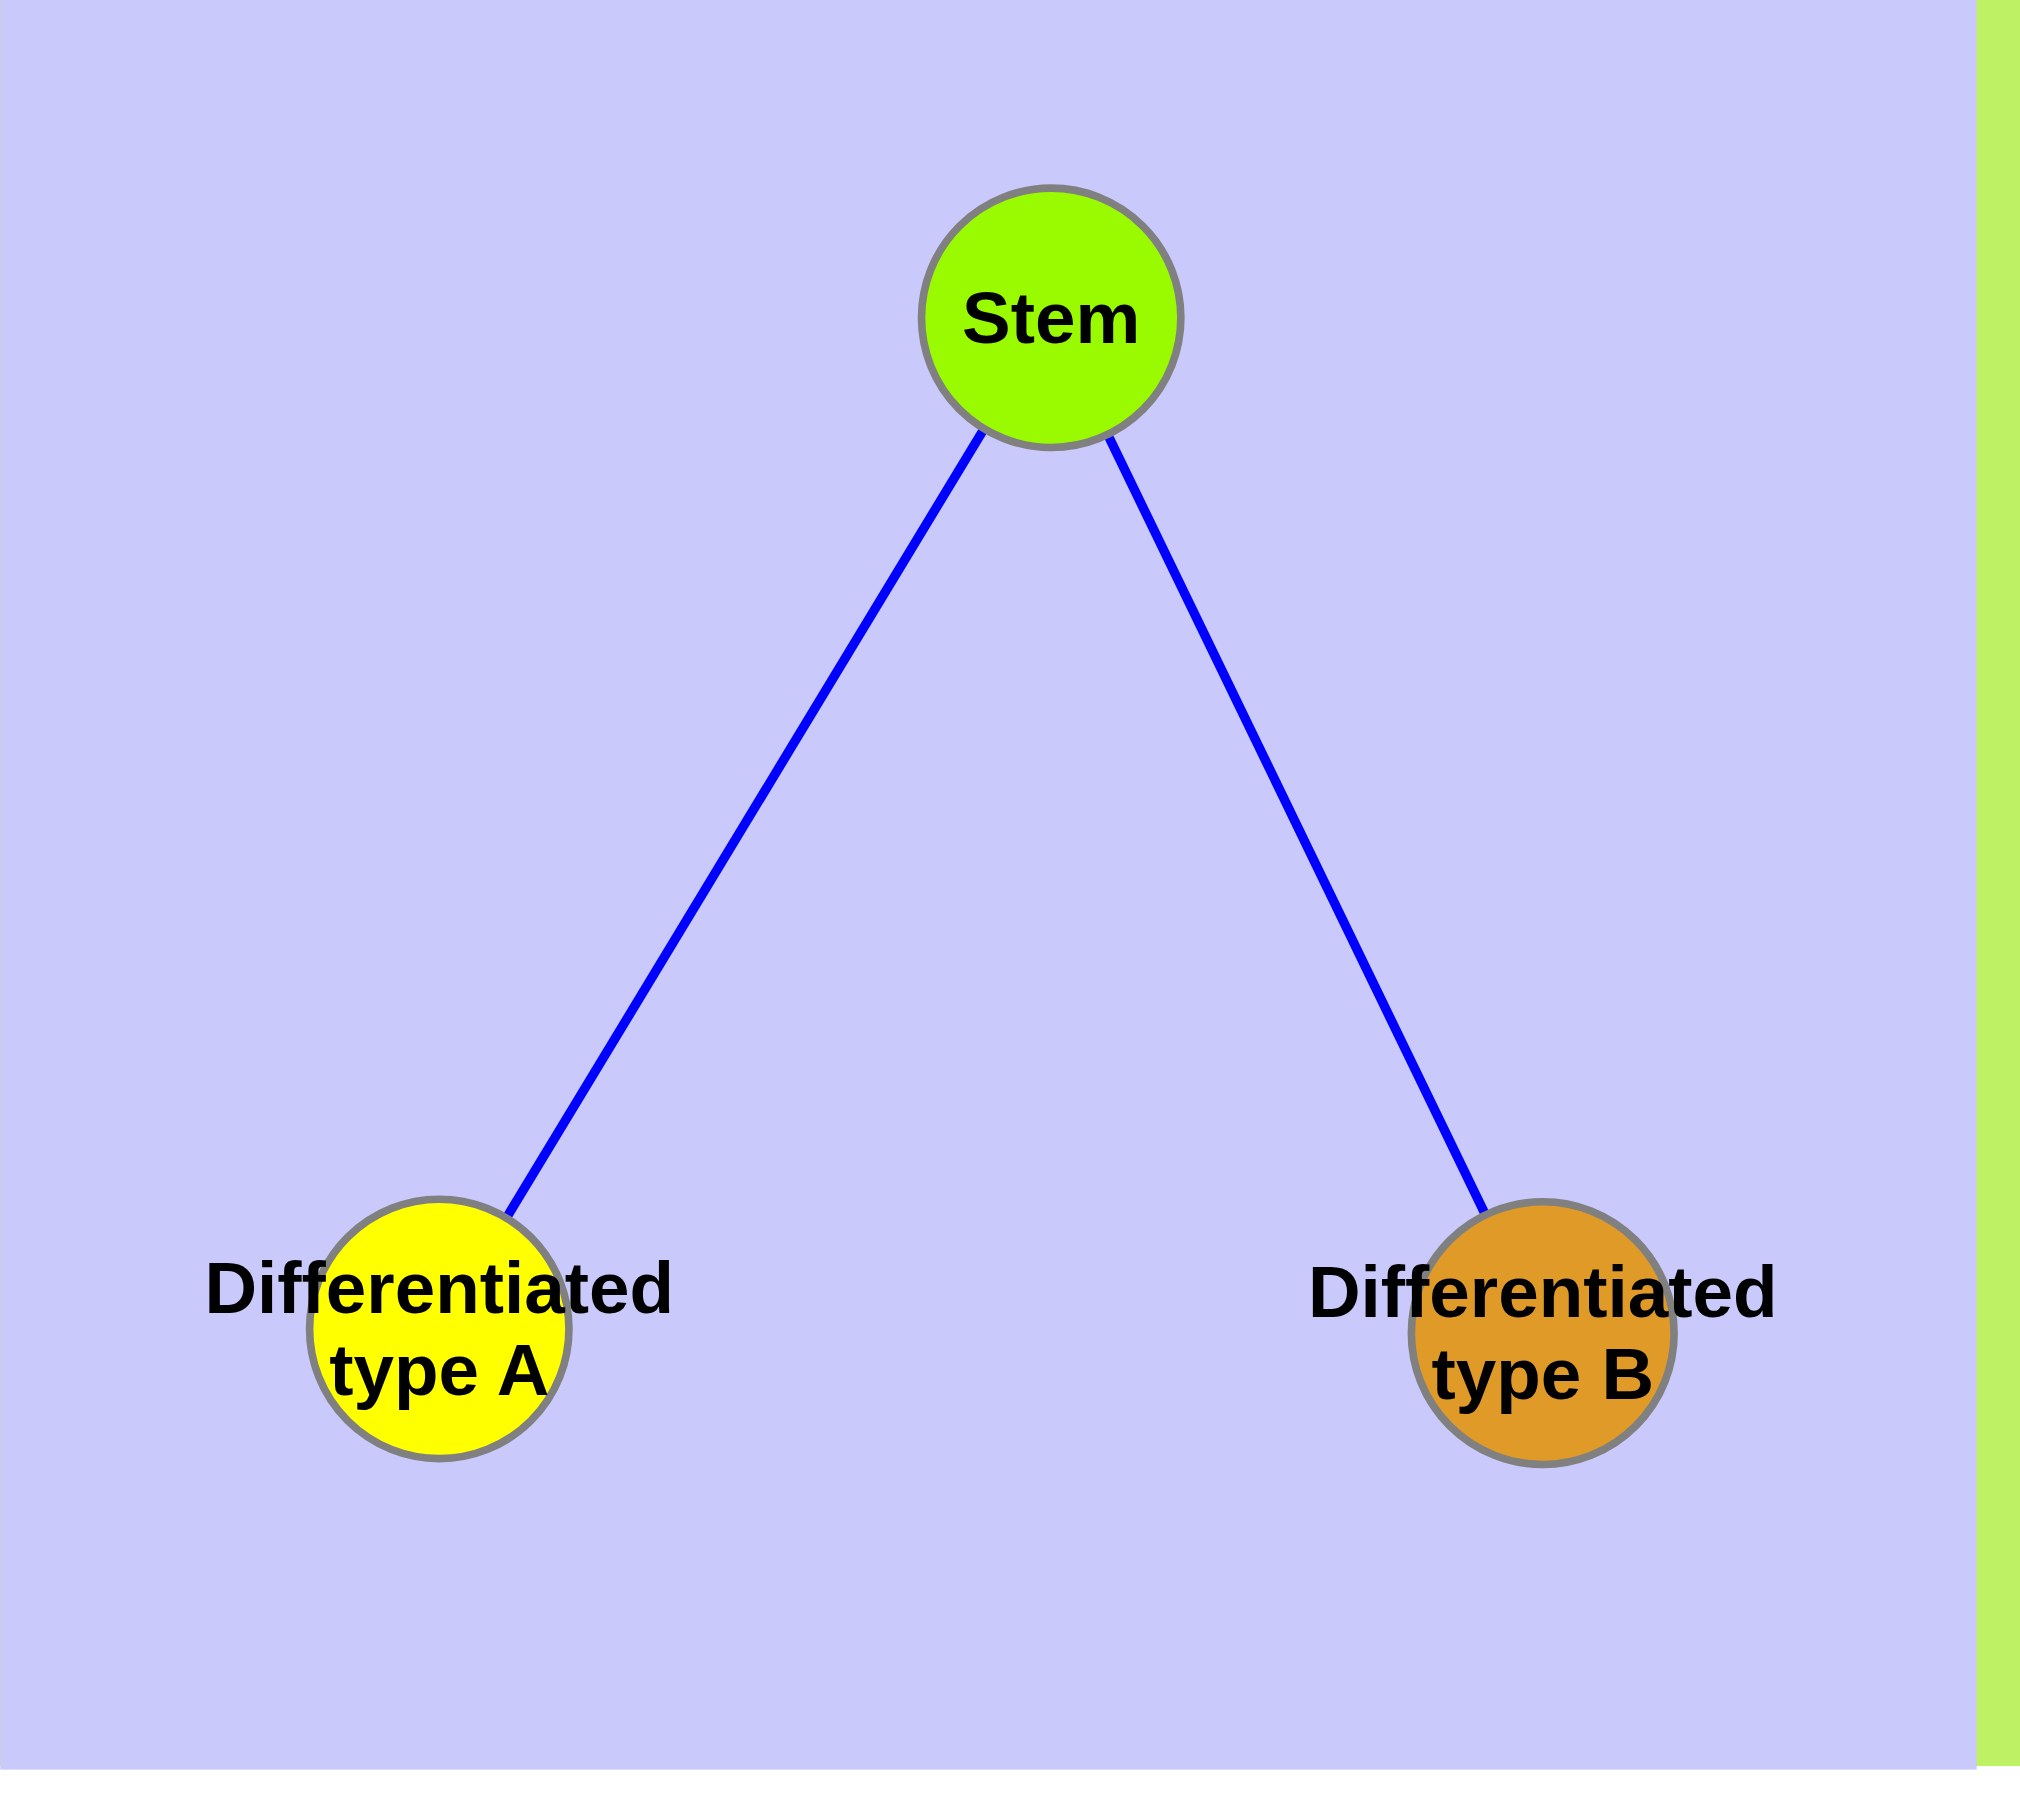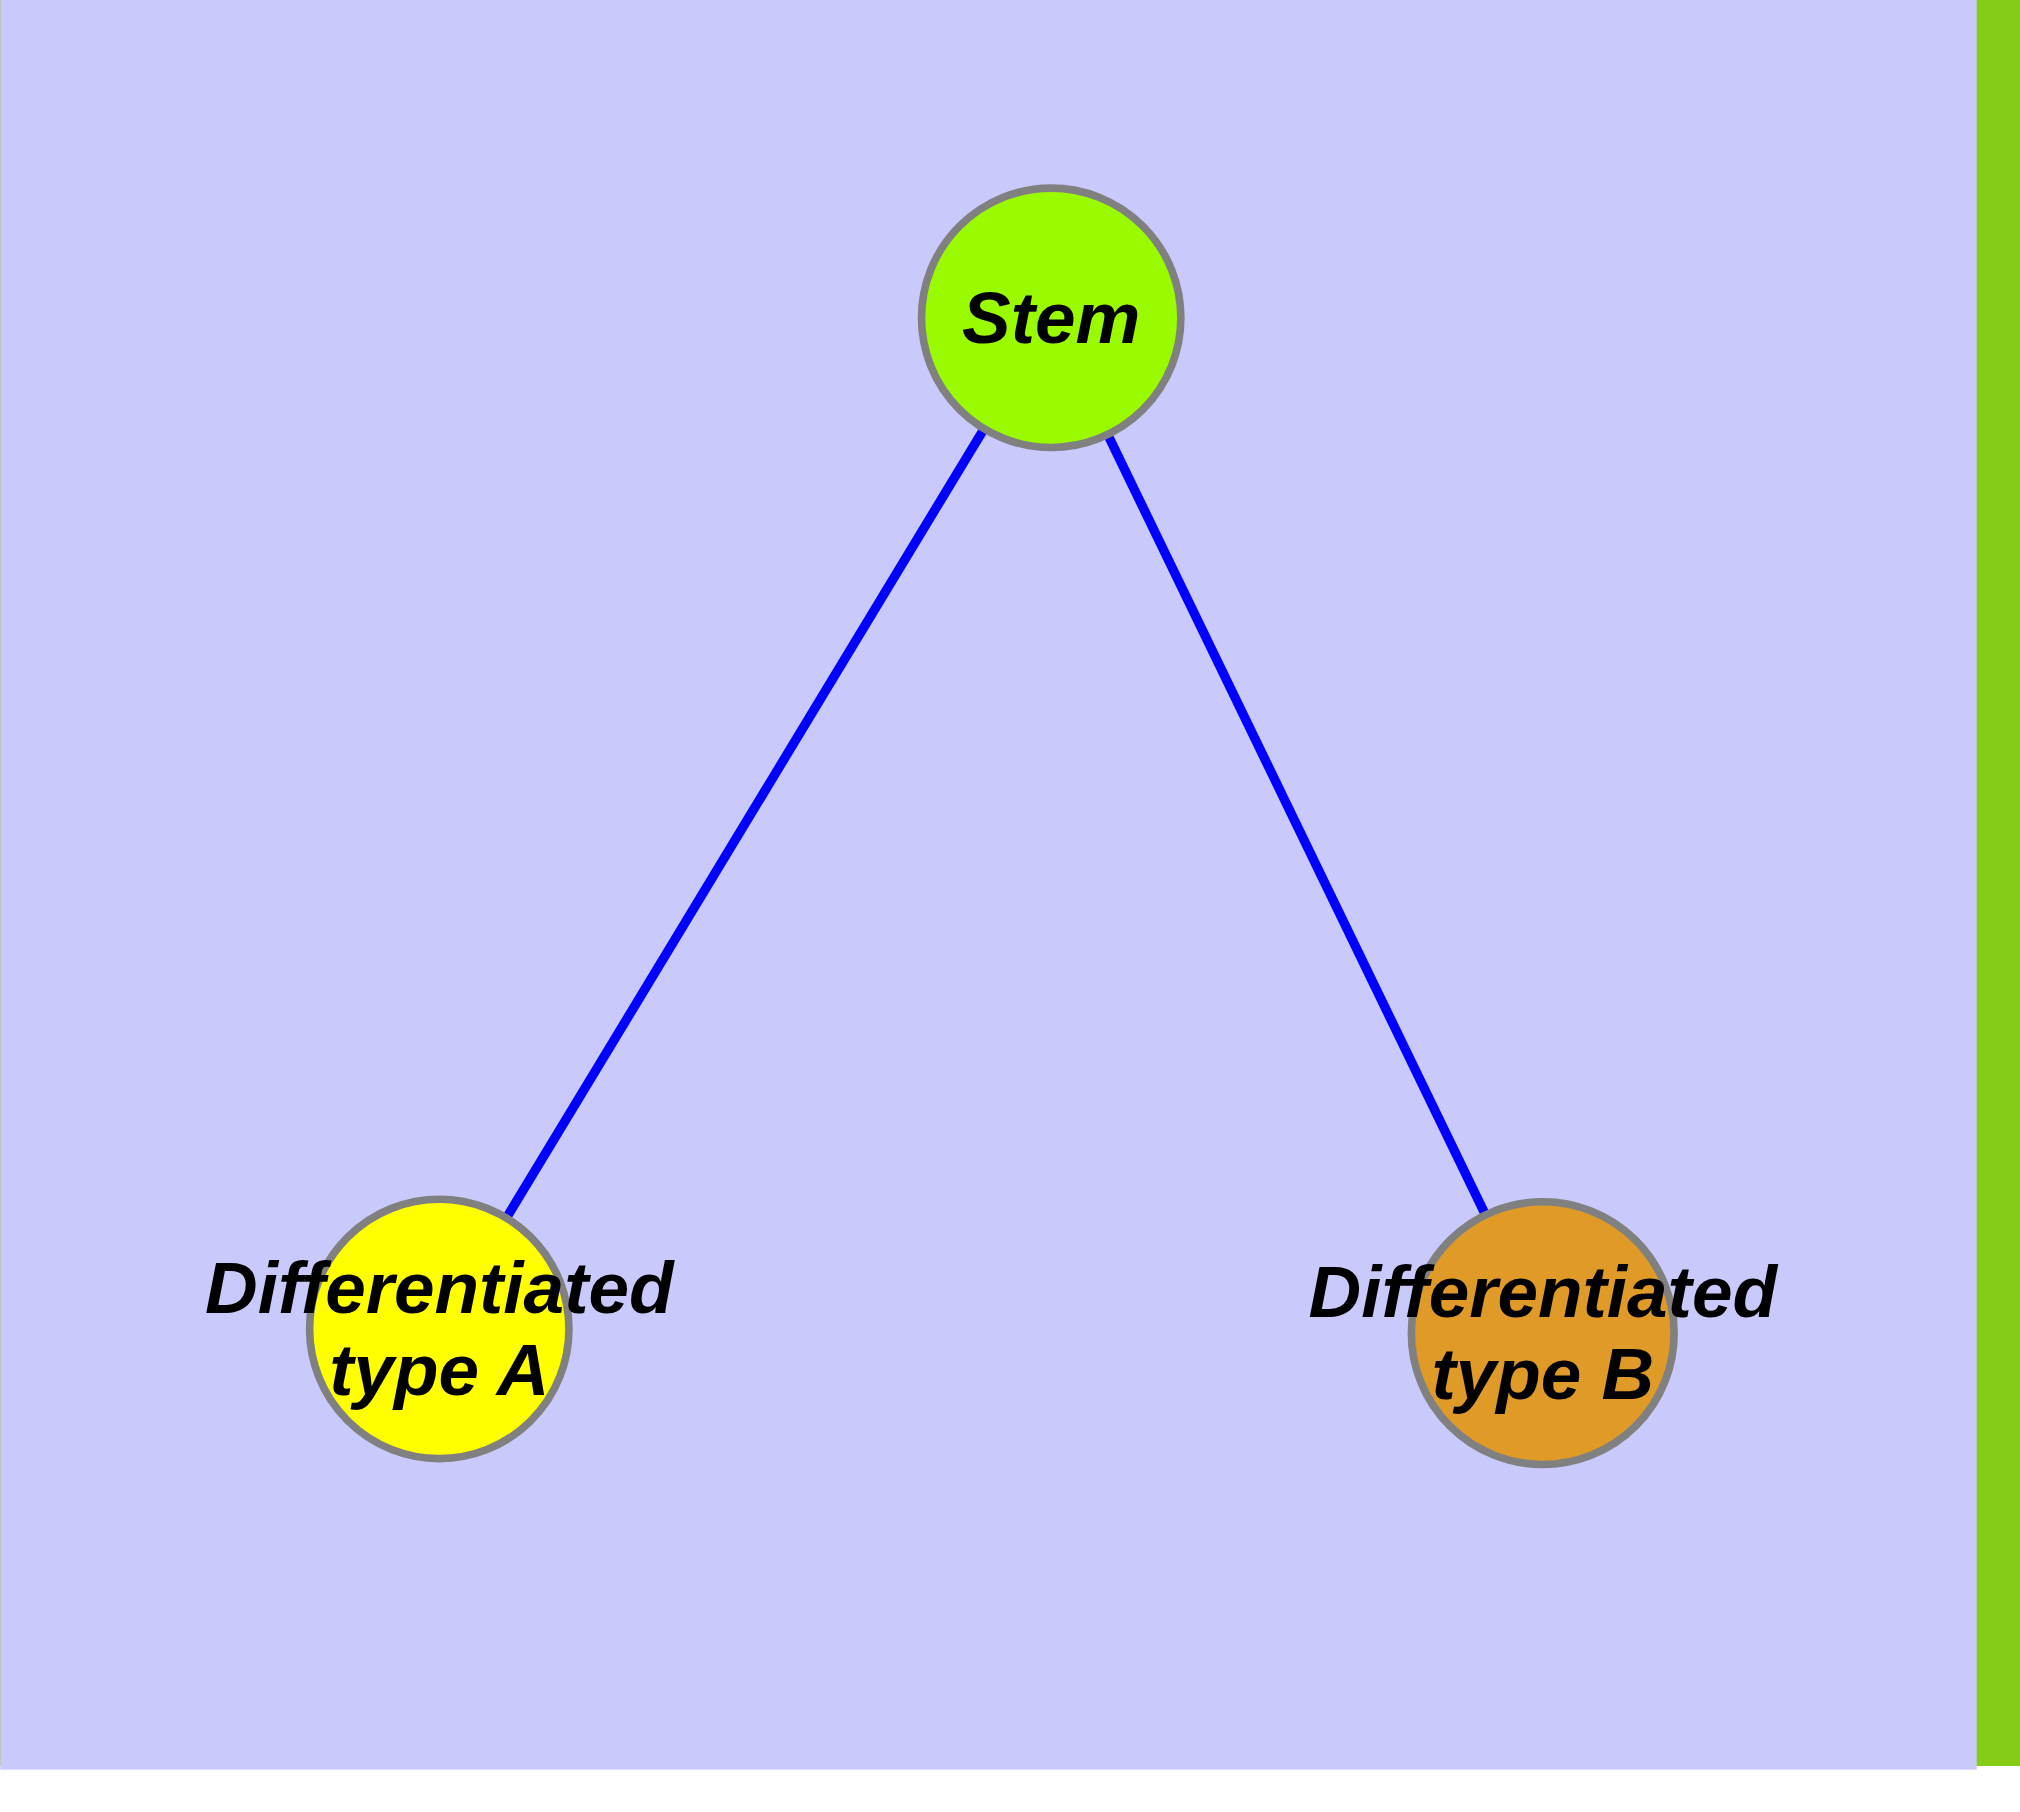--- a/index.html
+++ b/index.html
@@ -12,22 +12,21 @@
     width: 2021px;
     height: 1812px;
     overflow: hidden;
     font-family: "Liberation Sans", sans-serif;
   }
 
   #stage {
     position: relative;
     width: 2021px;
     height: 1766px;
-    background: #84cc16;
-    font-style: italic;
+    background: #bef264;
   }
 
   #graph-canvas {
     position: absolute;
     left: 0;
     top: 0;
     width: 2021px;
     height: 1812px;
     display: block;
   }

